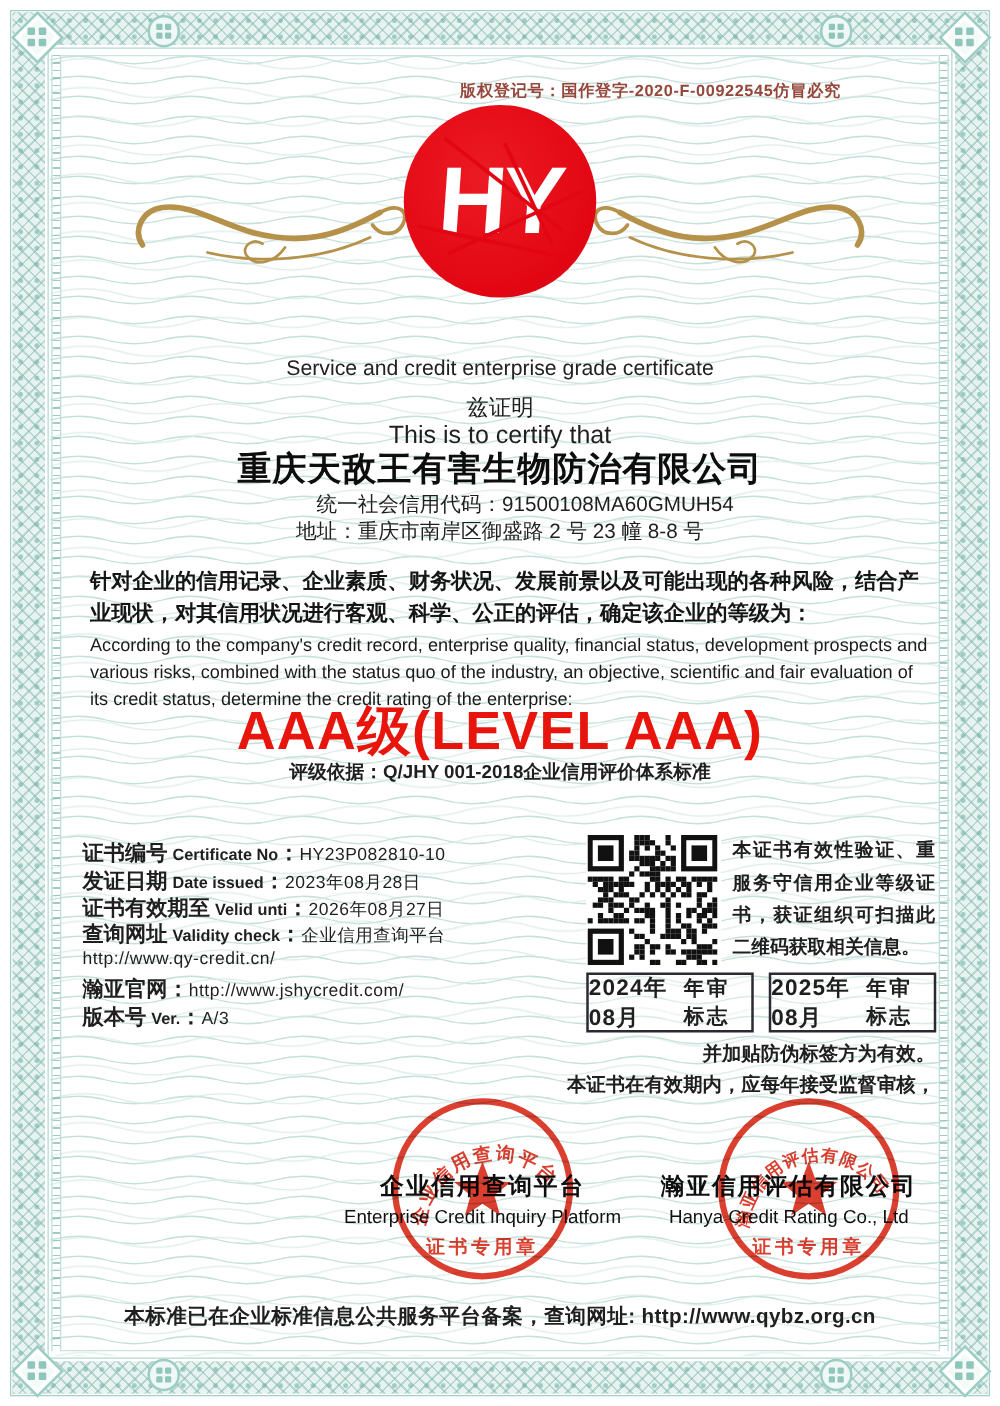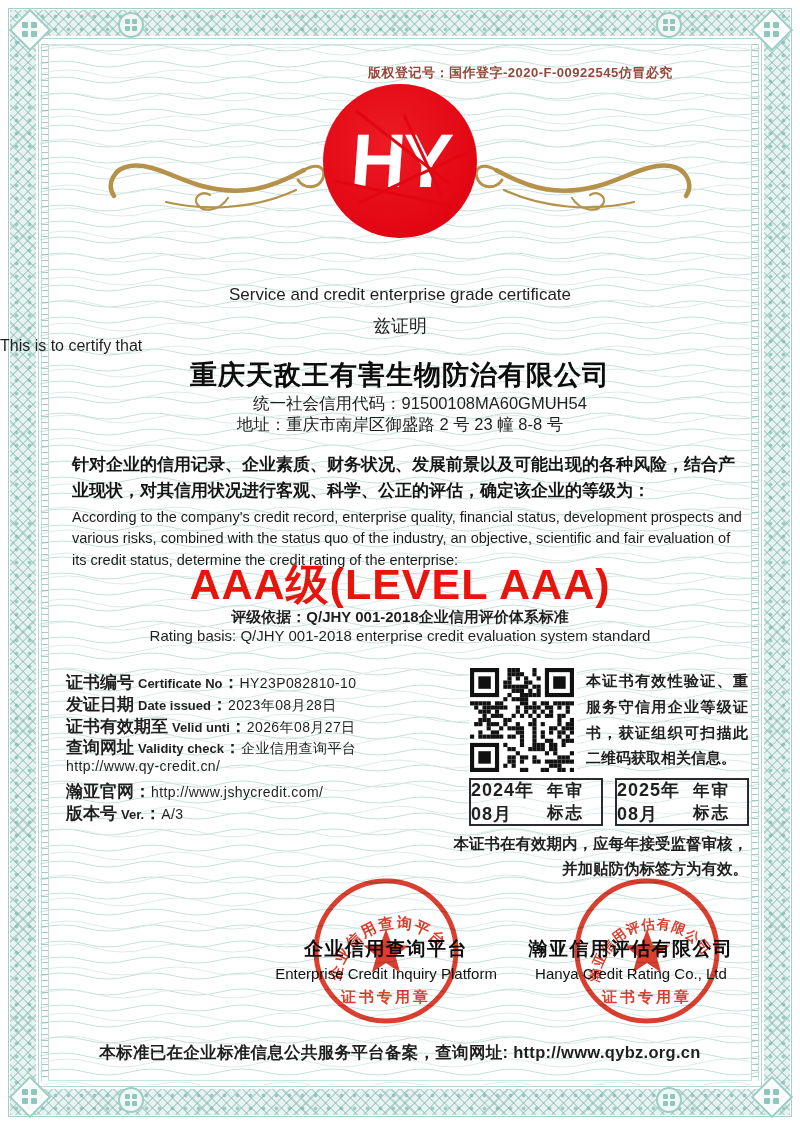--- a/index.html
+++ b/index.html
@@ -56,21 +56,21 @@
   .crack3{transform:rotate(65deg);left:55px;top:70px;width:90px;}
   .crack4{transform:rotate(12deg);left:10px;top:110px;width:140px;}
   .flourish{position:absolute;top:132px;width:232px;height:104px;z-index:2;}
   .flourish-left{left:104px;} .flourish-right{right:104px;transform:scaleX(-1);}
 
   .title-cn{position:absolute;top:234px;width:100%;text-align:center;font-size:37px;
     font-weight:800;letter-spacing:3px;color:#111;z-index:2;}
   .title-en{position:absolute;top:285px;width:100%;text-align:center;font-size:17px;
     color:#222;z-index:2;}
   .certify-cn{position:absolute;top:314px;width:100%;text-align:center;font-size:18px;z-index:2;}
-  .certify-en{position:absolute;top:337px;width:100%;text-align:left;font-size:16px;z-index:2;}
+  .certify-en{position:absolute;top:337px;width:100%;text-align:center;font-size:20px;z-index:2;}
   .company{position:absolute;top:357px;width:100%;text-align:center;font-size:27px;
     font-weight:800;letter-spacing:1px;color:#0d0d0d;z-index:2;}
   .credit-code{position:absolute;top:393px;width:100%;text-align:center;font-size:16.5px;
     font-weight:500;z-index:2;padding-left:20px;}
   .address{position:absolute;top:414px;width:100%;text-align:center;font-size:16.5px;
     font-weight:500;z-index:2;}
 
   
   .body-cn{position:absolute;top:452px;left:72px;right:60px;font-size:17px;font-weight:700;
     line-height:1.55;color:#151515;z-index:2;}
@@ -247,21 +247,20 @@
   <div class="certify-cn">兹证明</div>
   <div class="certify-en">This is to certify that</div>
   <div class="company">重庆天敌王有害生物防治有限公司</div>
   <div class="credit-code">统一社会信用代码：91500108MA60GMUH54</div>
   <div class="address">地址：重庆市南岸区御盛路 2 号 23 幢 8-8 号</div>
 
   <div class="body-cn">针对企业的信用记录、企业素质、财务状况、发展前景以及可能出现的各种风险，结合产业现状，对其信用状况进行客观、科学、公正的评估，确定该企业的等级为：</div>
   <div class="body-en">According to the company's credit record, enterprise quality, financial status, development prospects and various risks, combined with the status quo of the industry, an objective, scientific and fair evaluation of its credit status, determine the credit rating of the enterprise:</div>
   <div class="aaa">AAA级(LEVEL AAA)</div>
   <div class="basis-cn">评级依据：Q/JHY 001-2018企业信用评价体系标准</div>
-  <div class="basis-en">Rating basis: Q/JHY 001-2018 enterprise credit evaluation system standard</div>
 
   <div class="details">
     <div class="detail-row">
       <span class="d-cn">证书编号</span>
       <span class="d-en">Certificate No</span>
       <span class="d-sep">：</span>
       <span class="d-val">HY23P082810-10</span>
     </div>
     <div class="detail-row">
       <span class="d-cn">发证日期</span>
@@ -531,22 +530,22 @@
       <span class="yb1">2024年08月</span>
       <span class="yb2">年审标志</span>
     </div>
     <div class="year-box">
       <span class="yb1">2025年08月</span>
       <span class="yb2">年审标志</span>
     </div>
   </div>
 
   <div class="supervision">
+    <div>并加贴防伪标签方为有效。</div>
     <div>本证书在有效期内，应每年接受监督审核，</div>
-    <div>并加贴防伪标签方为有效。</div>
   </div>
 
   <div class="org-block org-left">
     <div class="org-cn">企业信用查询平台</div>
     <div class="org-en">Enterprise Credit Inquiry Platform</div>
   </div>
   <div class="org-block org-right">
     <div class="org-cn">瀚亚信用评估有限公司</div>
     <div class="org-en">Hanya Credit Rating Co., Ltd</div>
   </div>

